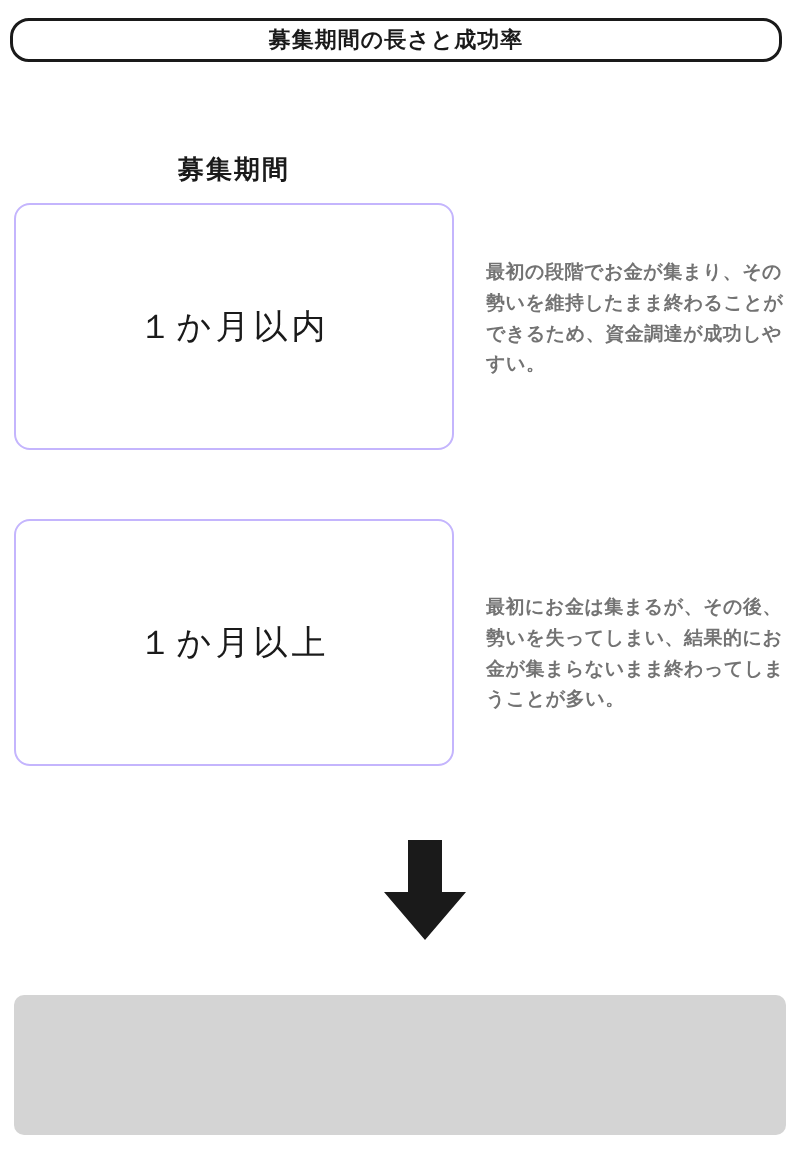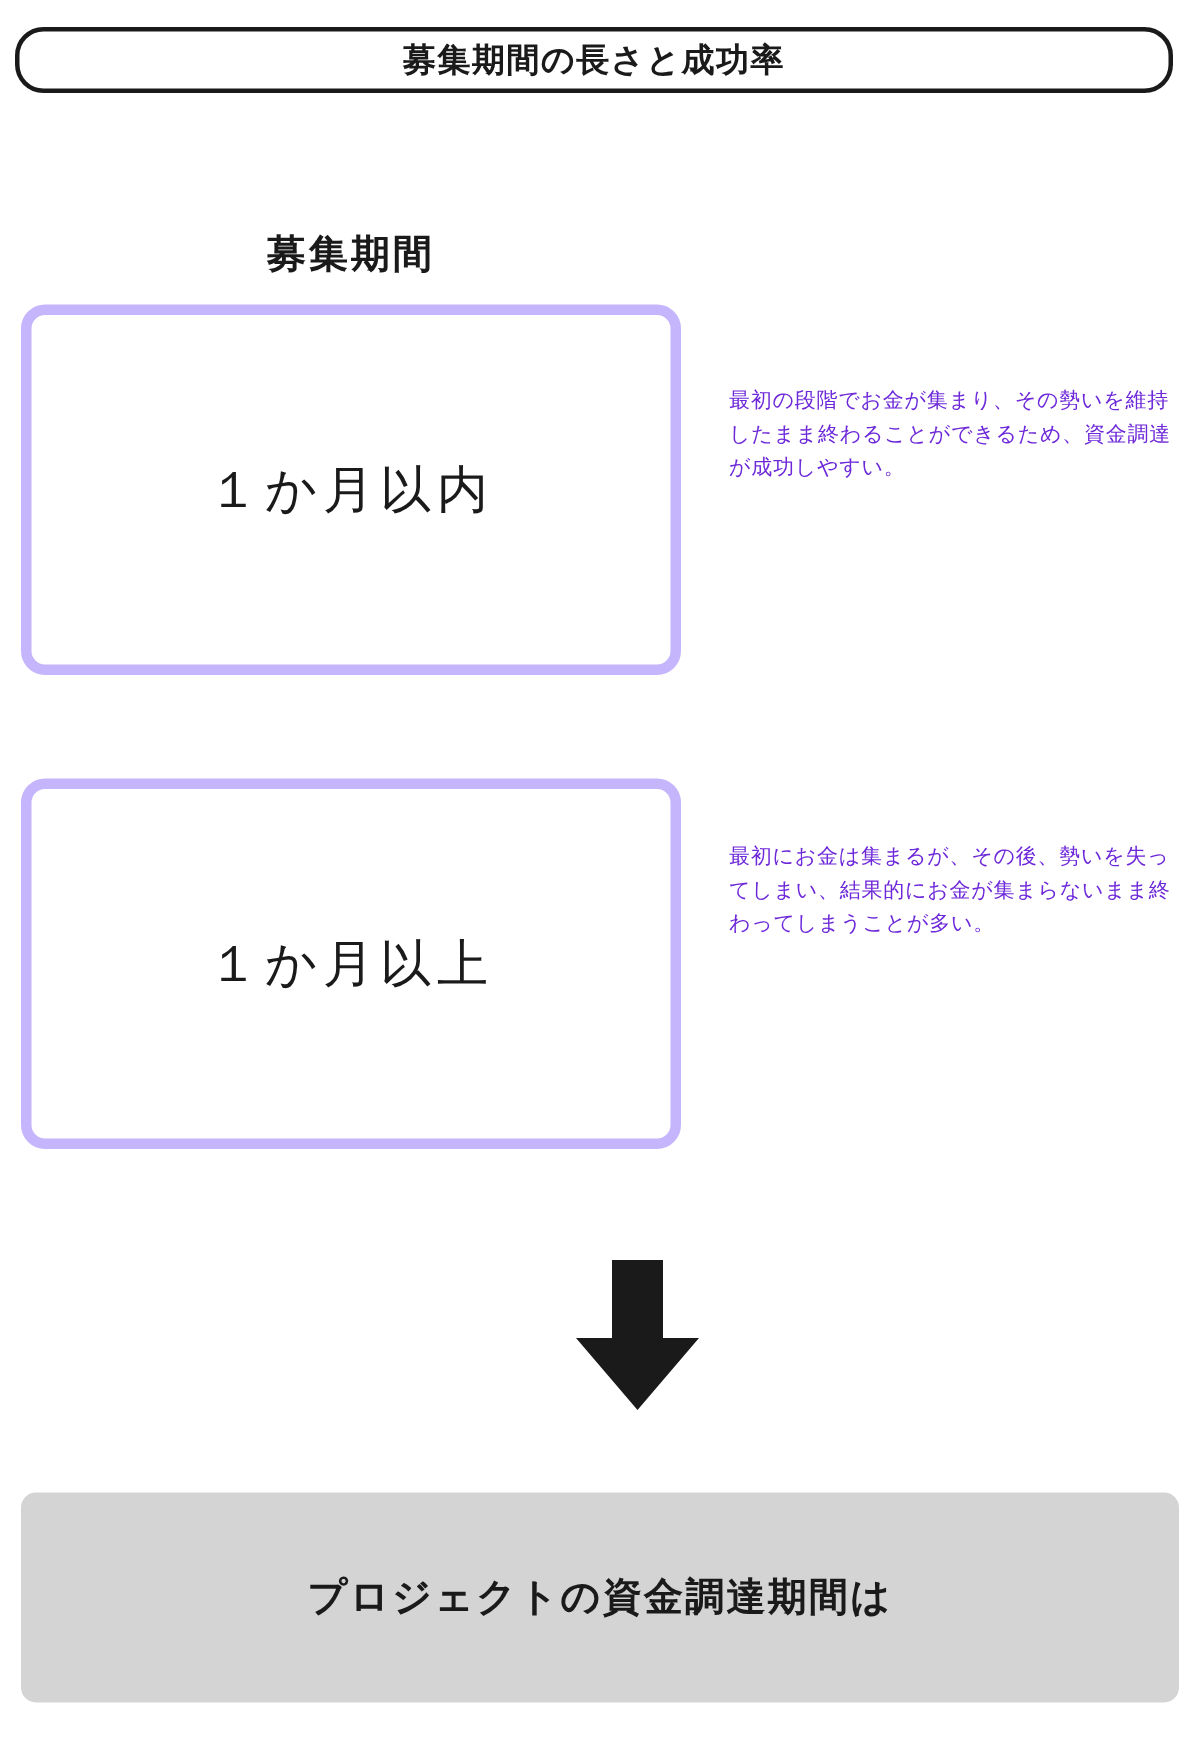--- a/index.html
+++ b/index.html
@@ -47,48 +47,49 @@
     font-size: 26px;
     font-weight: bold;
     letter-spacing: 2px;
   }
 
   
   .row-box {
     position: absolute;
     left: 14px;
     width: 440px;
-    border: 7px solid #c4b5fd;
+    border: 2px solid #c4b5fd;
     border-radius: 16px;
     box-sizing: border-box;
     display: flex;
     align-items: center;
     justify-content: center;
     background: #ffffff;
   }
   .row-box .label {
     font-size: 34px;
     letter-spacing: 4px;
     white-space: nowrap;
   }
   #box-row-1 { top: 203px; height: 247px; }
   #box-row-2 { top: 519px; height: 247px; }
 
   
   .desc {
     position: absolute;
     left: 486px;
     width: 300px;
-    font-size: 14px;
+    font-size: 19px;
     line-height: 1.62;
     letter-spacing: 0.5px;
-    color: #6d28d9;
+    color: #737373;
+    font-weight: bold;
   }
   #desc-row-1 { top: 256px; }
-  #desc-row-2 { top: 560px; }
+  #desc-row-2 { top: 591px; }
 
   
   .arrow {
     position: absolute;
     left: 380px;
     top: 840px;
     width: 90px;
     height: 100px;
   }
 
@@ -134,14 +135,13 @@
 </div>
 <div class="desc" id="desc-row-2">最初にお金は集まるが、その後、勢いを失ってしまい、結果的にお金が集まらないまま終わってしまうことが多い。</div>
 
 <div class="arrow">
   <svg width="90" height="100" viewBox="0 0 90 100" xmlns="http://www.w3.org/2000/svg">
     <polygon points="28,0 62,0 62,52 86,52 45,100 4,52 28,52" fill="#1a1a1a"></polygon>
   </svg>
 </div>
 
 <div class="conclusion">
-  <div class="line">プロジェクトの資金調達期間は</div>
 </div>
 
 </body></html>

